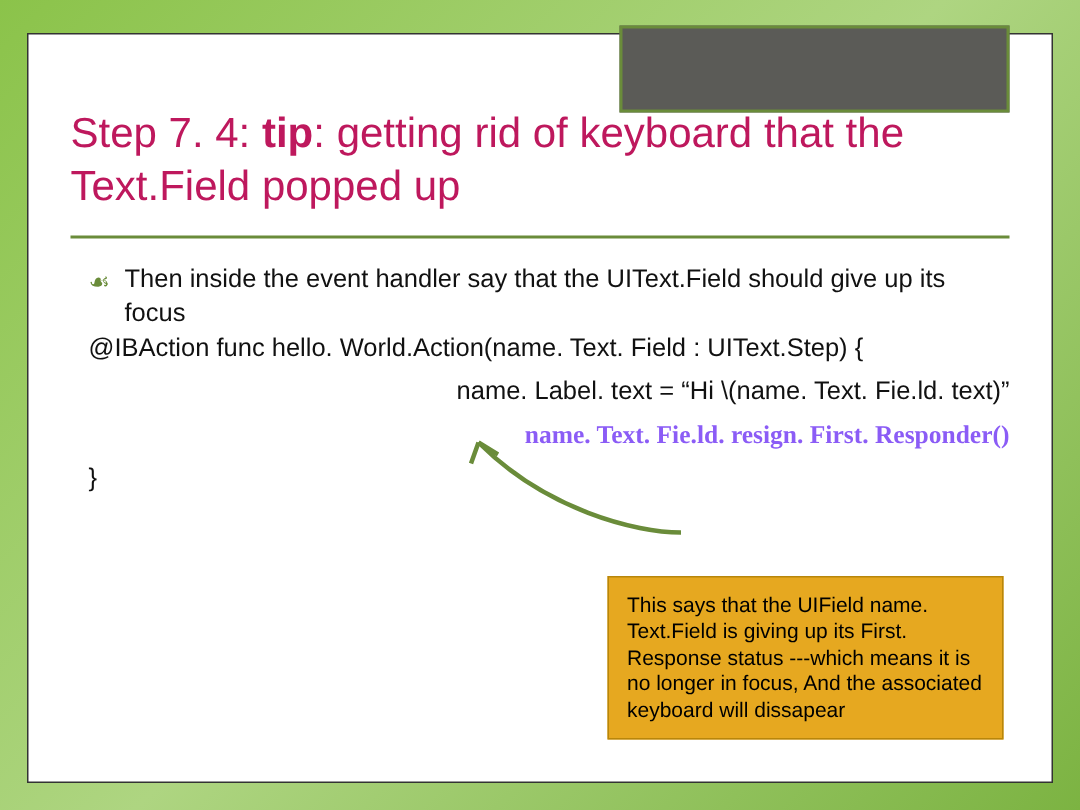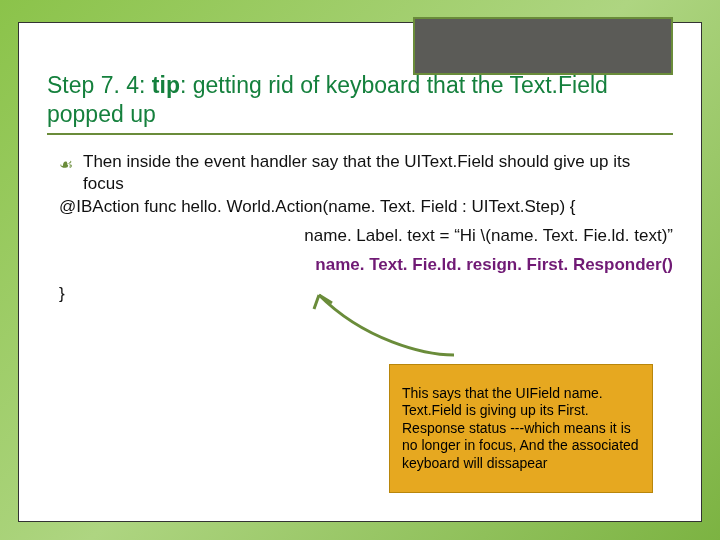--- a/index.html
+++ b/index.html
@@ -23,25 +23,25 @@
   .corner-box {
     position: absolute;
     top: -6px;
     right: 28px;
     width: 260px;
     height: 58px;
     background: #5b5b57;
     border: 2px solid #6a8c3a;
   }
   .title {
-    font-size: 23px;
-    color: #15803d;
+    font-size: 28px;
+    color: #be185d;
     font-weight: normal;
     line-height: 1.25;
-    margin-bottom: 4px;
+    margin-bottom: 16px;
   }
   .title .tip-word { font-weight: bold; }
   .title-underline {
     border-bottom: 2px solid #6a8c3a;
     margin-bottom: 16px;
   }
   .content {
     font-size: 17px;
     color: #111;
     line-height: 1.35;
@@ -49,30 +49,30 @@
   }
   .bullet-line { position: relative; padding-left: 24px; }
   .bullet {
     position: absolute;
     left: 0;
     top: 3px;
     color: #6a8c3a;
     font-size: 16px;
   }
   .indent { padding-left: 24px; }
-  .strong-red { color: #701a75; font-weight: bold; }
+  .strong-red { color: #8b5cf6; font-weight: bold; font-family: Liberation Serif, serif; }
   .call-line { margin-top: 6px; margin-bottom: 6px; text-align: right; }
   .callout {
     position: absolute;
-    right: 48px;
+    right: 32px;
     bottom: 28px;
     width: 264px;
     background: #e6a820;
     border: 1px solid #b8860b;
-    padding: 20px 12px;
+    padding: 10px 12px;
     font-size: 14px;
     line-height: 1.25;
     color: #000;
   }
   .arrow-svg {
     position: absolute;
     left: 285px;
     top: 262px;
     width: 160px;
     height: 80px;

